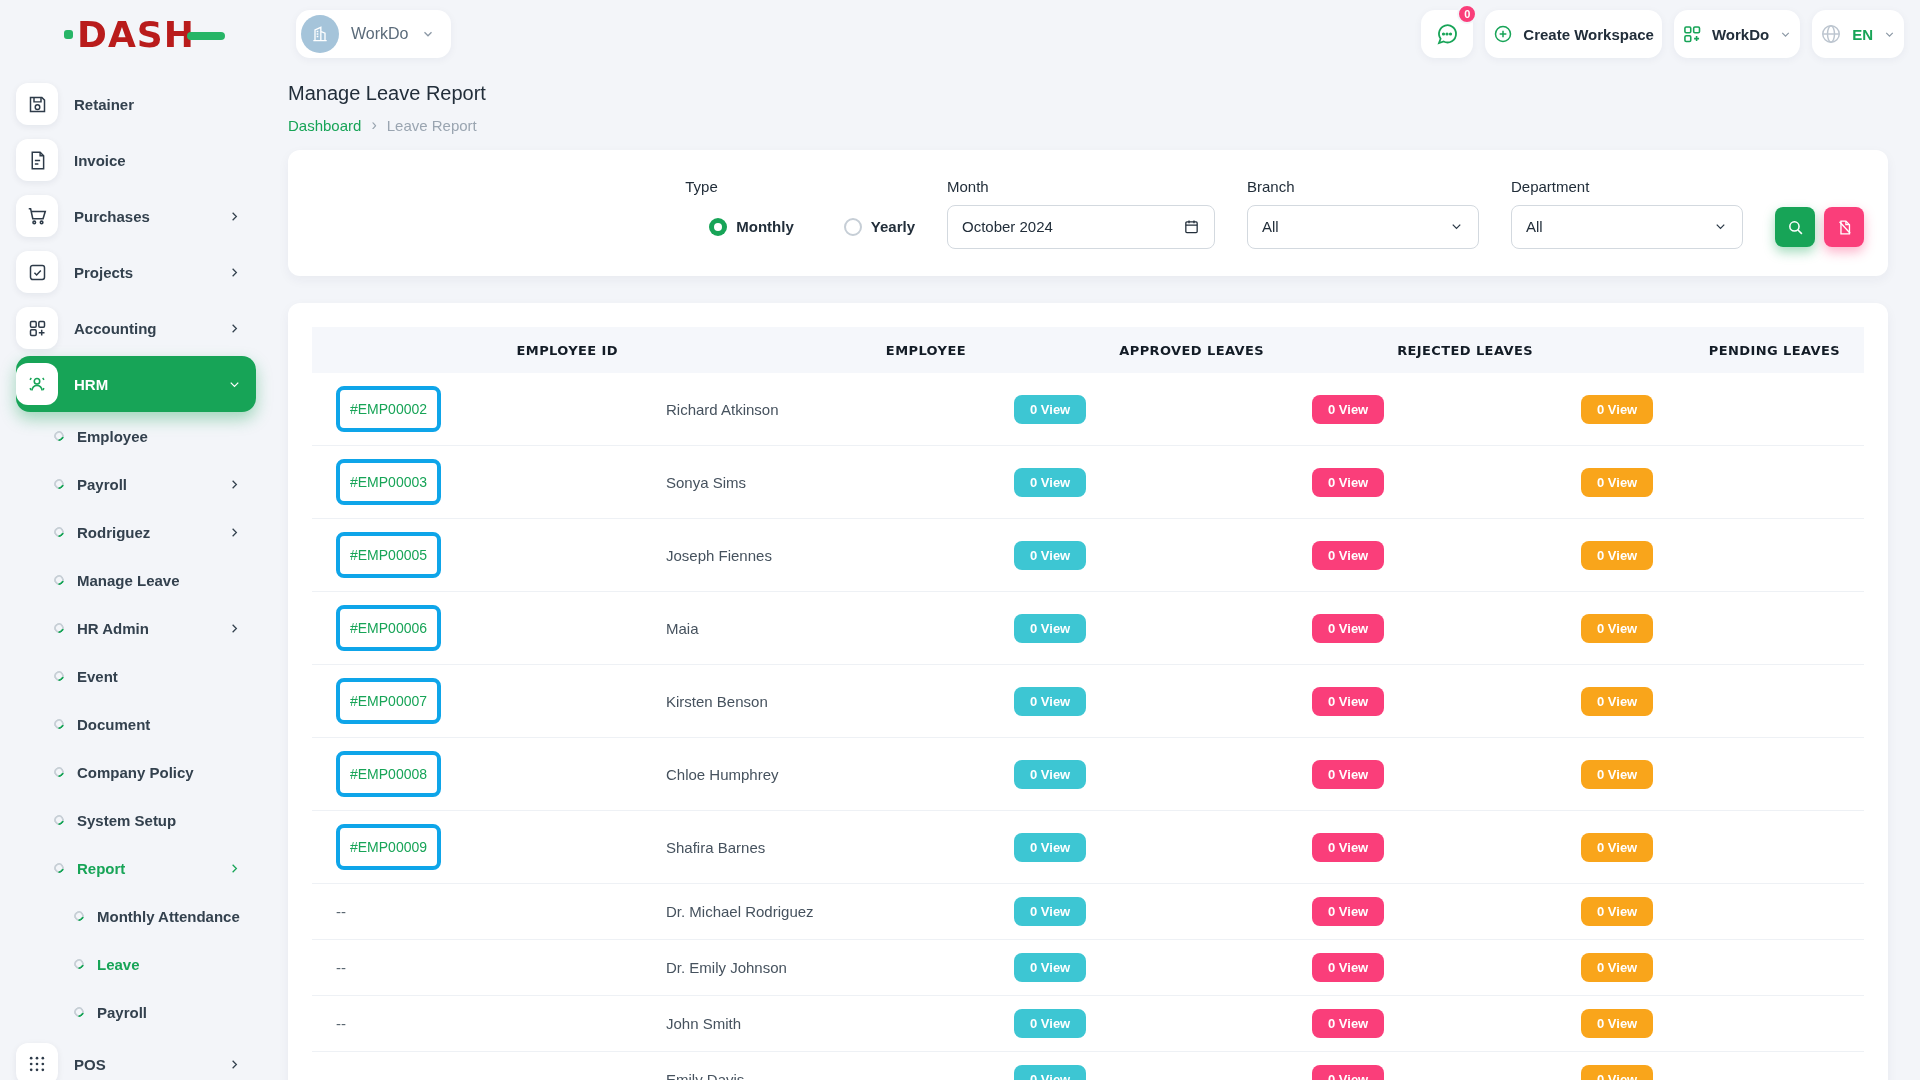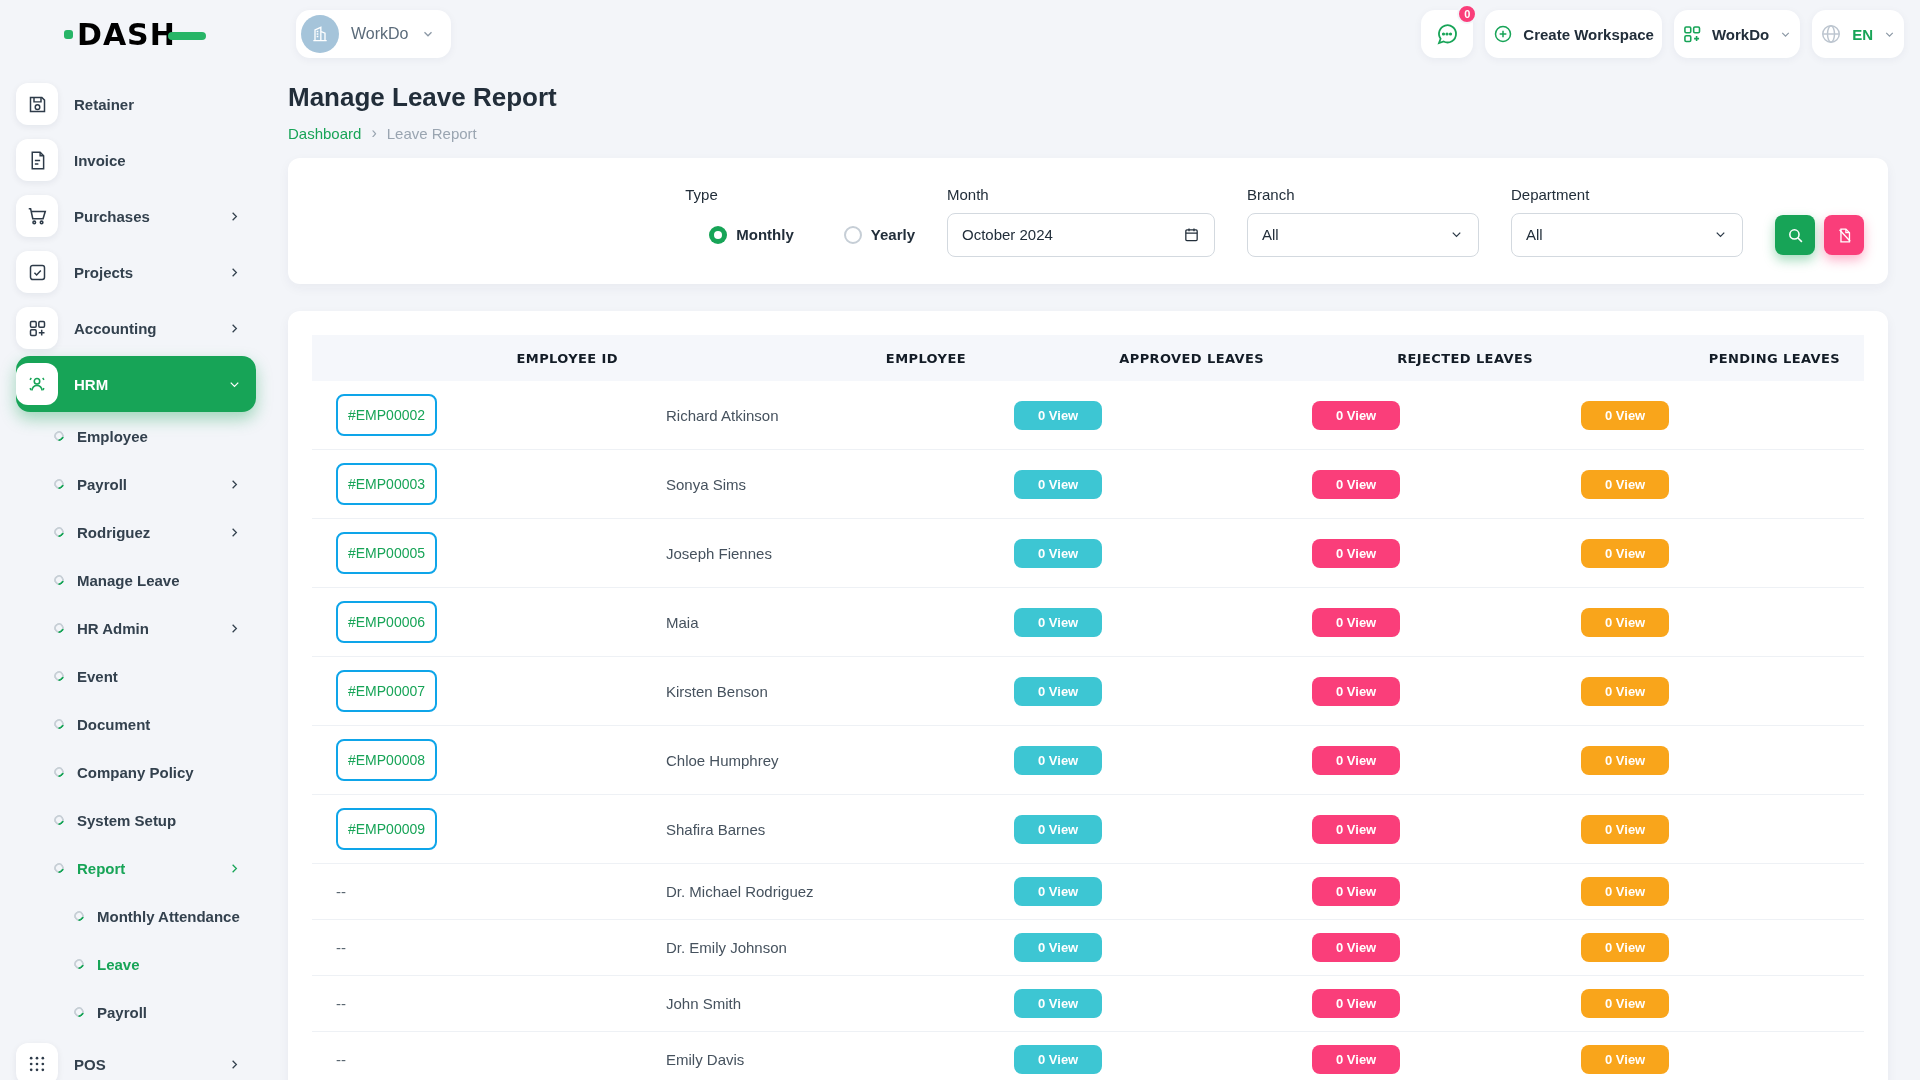--- a/index.html
+++ b/index.html
@@ -7,21 +7,21 @@
   body {
     width:1920px; height:1080px; overflow:hidden;
     background:#f3f5f9;
     font-family:"Liberation Sans", sans-serif;
     color:#2b3947;
   }
   
   .topbar { height:58px; display:flex; align-items:center; padding:10px 16px 0 64px; }
   .logo { display:flex; align-items:center; width:232px; }
   .logo-dot { width:9px; height:9px; border-radius:3px; background:#27b567; margin-right:4px; }
-  .logo-text { font-size:30px; font-weight:800; color:#000000; letter-spacing:1px; font-family:"DejaVu Sans", sans-serif; }
+  .logo-text { font-size:36px; font-weight:800; color:#b91c1c; letter-spacing:1px; font-family:"DejaVu Sans", sans-serif; }
   .logo-bar { width:38px; height:8px; border-radius:4px; background:#27b567; margin-left:-8px; margin-top:4px; }
   .ws-pill { background:#fff; border-radius:14px; height:48px; display:flex; align-items:center; gap:12px; padding:0 16px 0 5px; box-shadow:0 2px 8px rgba(25,40,70,.05); cursor:pointer; }
   .ws-avatar { width:38px; height:38px; border-radius:50%; background:#a5c4da; display:flex; align-items:center; justify-content:center; }
   .ws-name { font-size:16px; color:#5b6b7a; }
   .chev { display:flex; align-items:center; }
   .top-right { margin-left:auto; display:flex; align-items:center; gap:12px; }
   .icon-btn { position:relative; width:52px; height:48px; background:#fff; border-radius:14px; display:flex; align-items:center; justify-content:center; box-shadow:0 2px 8px rgba(25,40,70,.05); cursor:pointer; }
   .badge { position:absolute; top:-6px; right:-4px; min-width:20px; height:20px; padding:0 5px; background:#fa3e7a; color:#fff; font-size:11px; font-weight:700; border-radius:10px; border:2px solid #f3f5f9; display:flex; align-items:center; justify-content:center; }
   .btn-pill { background:#fff; border-radius:14px; height:48px; display:flex; align-items:center; gap:10px; padding:0 8px; font-size:15px; font-weight:600; color:#222e3a; box-shadow:0 2px 8px rgba(25,40,70,.05); cursor:pointer; }
   .lang-en { color:#17a457; font-weight:700; }
@@ -36,21 +36,21 @@
   .s-item.active .s-icon { color:#17a457; box-shadow:none; }
   .s-item.active .s-label, .s-item.active .s-chev { color:#fff; }
   .sub-item { display:flex; align-items:center; gap:13px; height:48px; padding:0 14px 0 38px; cursor:pointer; }
   .sub-item.level2 { padding-left:58px; }
   .bullet { width:10px; height:10px; border-radius:50%; border:2.5px solid #c7cfd6; border-bottom-color:#17a457; transform:rotate(-35deg); flex:none; }
   .sub-label { font-size:15px; font-weight:600; color:#33414e; flex:1; }
   .sub-item.active .sub-label { color:#17a457; }
   .sub-item.active .s-chev { color:#17a457; }
   
   main { flex:1; padding:24px 32px 0 32px; min-width:0; }
-  .page-title { font-size:26px; font-weight:700; color:#222e3a; margin:0; }
+  .page-title { font-size:20px; font-weight:400; color:#222e3a; margin:0; }
   .breadcrumb { margin-top:11px; font-size:15px; display:flex; align-items:center; gap:10px; }
   .breadcrumb .bc-link { color:#17a457; text-decoration:none; cursor:pointer;text-align:right; }
   .breadcrumb .bc-sep { color:#9aa5b1; font-size:16px; }
   .breadcrumb .bc-current { color:#9aa5b1; }
   .filter-card { margin-top:16px; background:#fff; border-radius:12px; height:126px; box-shadow:0 4px 12px rgba(30,40,70,.05); display:flex; align-items:center; gap:32px; padding:0 24px; }
   .fgroup { display:flex; flex-direction:column; gap:10px; }
   .fgroup.first { margin-left:auto; }
   .flabel { font-size:15px; color:#222e3a; }
   .radio-row { display:flex; align-items:center; gap:26px; height:44px; }
   .radio-opt { display:flex; align-items:center; gap:9px; cursor:pointer;margin-left:24px; }
@@ -65,23 +65,23 @@
   .fbtns { display:flex; gap:9px; }
   .sq-btn { width:40px; height:40px; border-radius:8px; border:none; display:flex; align-items:center; justify-content:center; cursor:pointer; }
   .sq-btn.search { background:#17a457; box-shadow:0 5px 12px rgba(23,164,87,.4); }
   .sq-btn.reset { background:#fa3e7a; box-shadow:0 5px 12px rgba(250,62,122,.4); }
   .table-card { margin-top:27px; background:#fff; border-radius:12px; padding:24px; box-shadow:0 4px 12px rgba(30,40,70,.05); }
   table { width:100%; border-collapse:collapse; table-layout:fixed; }
   thead tr { background:#f5f7fb; }
   th { height:46px; text-align:right; padding:0 24px; font-size:13px; font-weight:800; color:#131c26; letter-spacing:.4px; text-transform:uppercase; font-family:"DejaVu Sans", sans-serif; }
   td { padding:13px 24px; border-bottom:1px solid #eef1f5; font-size:15px; color:#46525e; }
   tbody tr:last-child td { border-bottom:none; }
-  .emp-badge { display:inline-block; border:2px solid #0ea5e9; color:#17a457; border-radius:8px; padding:11px 10px; font-size:14px; background:#fff; min-width:100px; text-align:center; cursor:pointer; }
+  .emp-badge { display:inline-block; border:4px solid #0ea5e9; color:#17a457; border-radius:8px; padding:11px 10px; font-size:14px; background:#fff; min-width:100px; text-align:center; cursor:pointer; }
   .dash-val { color:#5a6771; }
-  .view-badge { display:inline-block; color:#fff; border-radius:8px; padding:7px 24px; font-size:13px; font-weight:600; cursor:pointer; }
+  .view-badge { display:inline-block; color:#fff; border-radius:8px; padding:7px 16px; font-size:13px; font-weight:600; cursor:pointer; }
   .view-badge.approved { background:#3dc6d3; }
   .view-badge.rejected { background:#fa3e7a; }
   .view-badge.pending  { background:#f9a51b; }
 </style>
 </head>
 <body>
 
 <div class="topbar">
   <div class="logo">
     <span class="logo-dot"></span>

